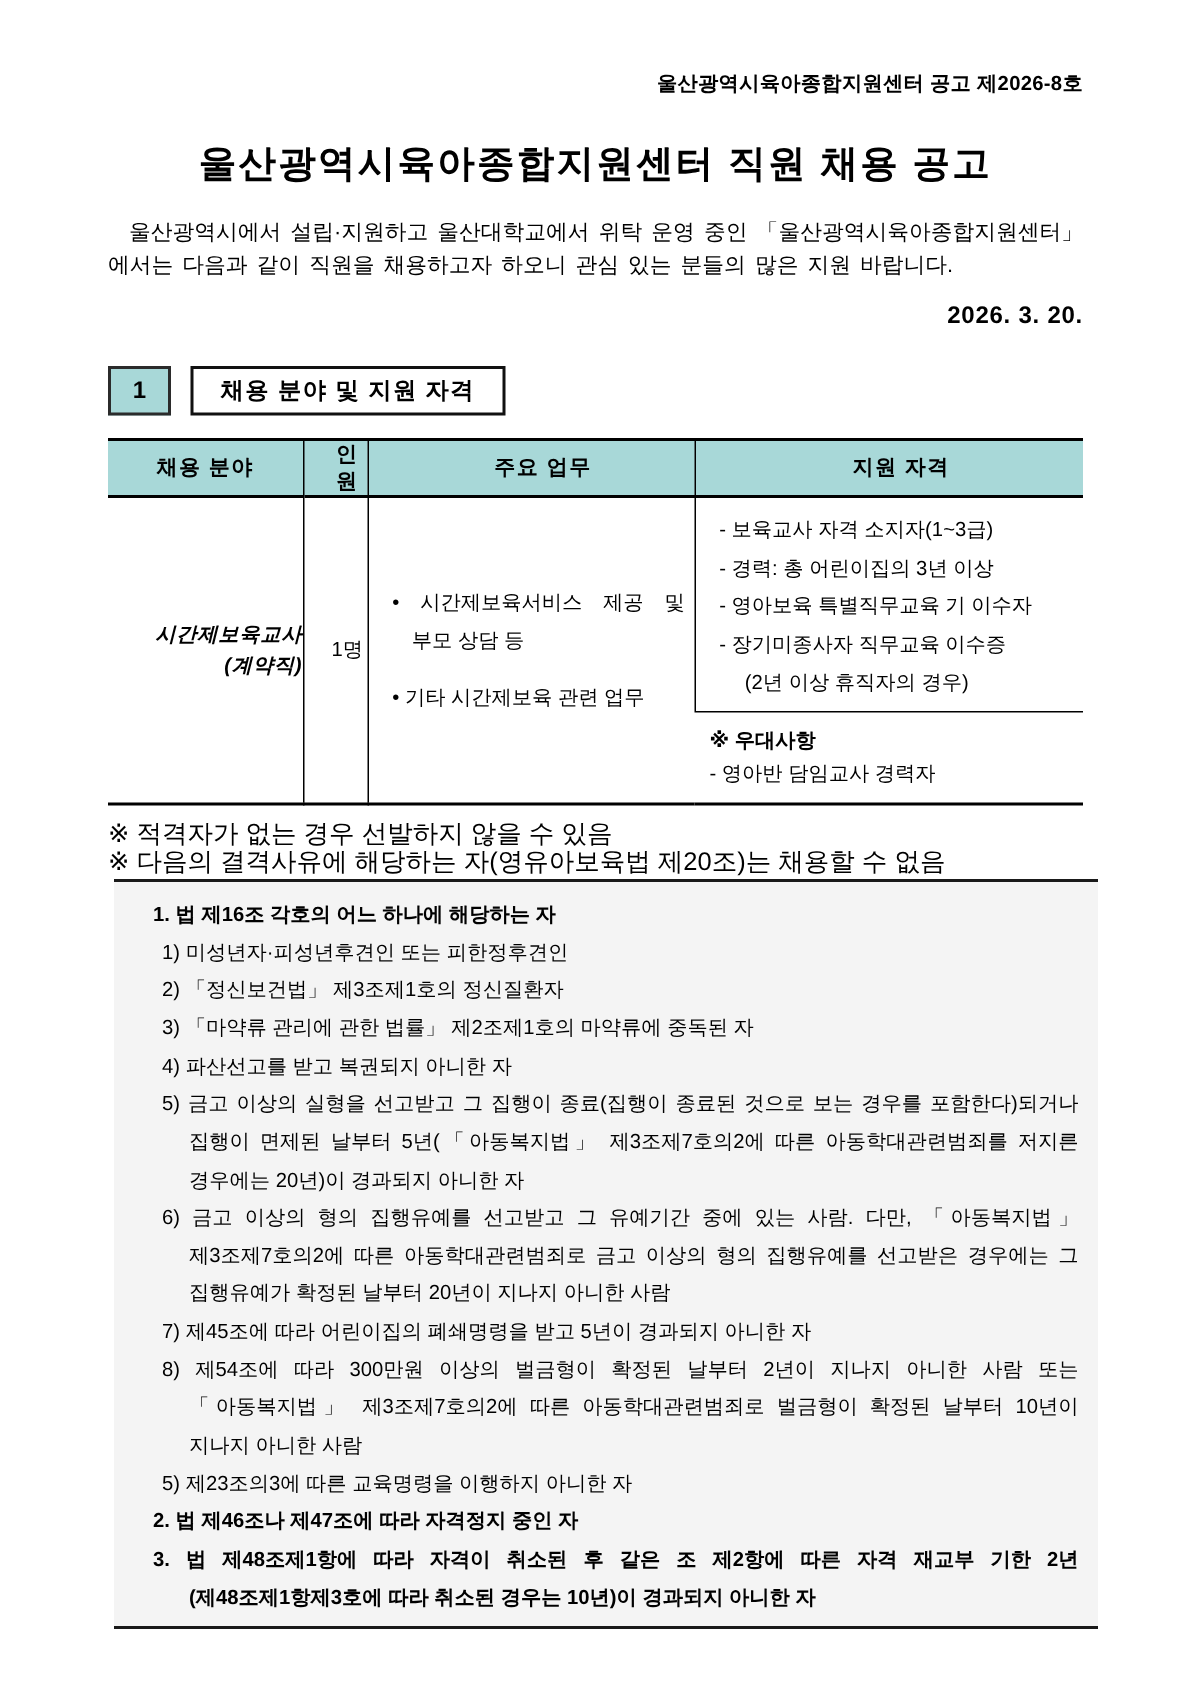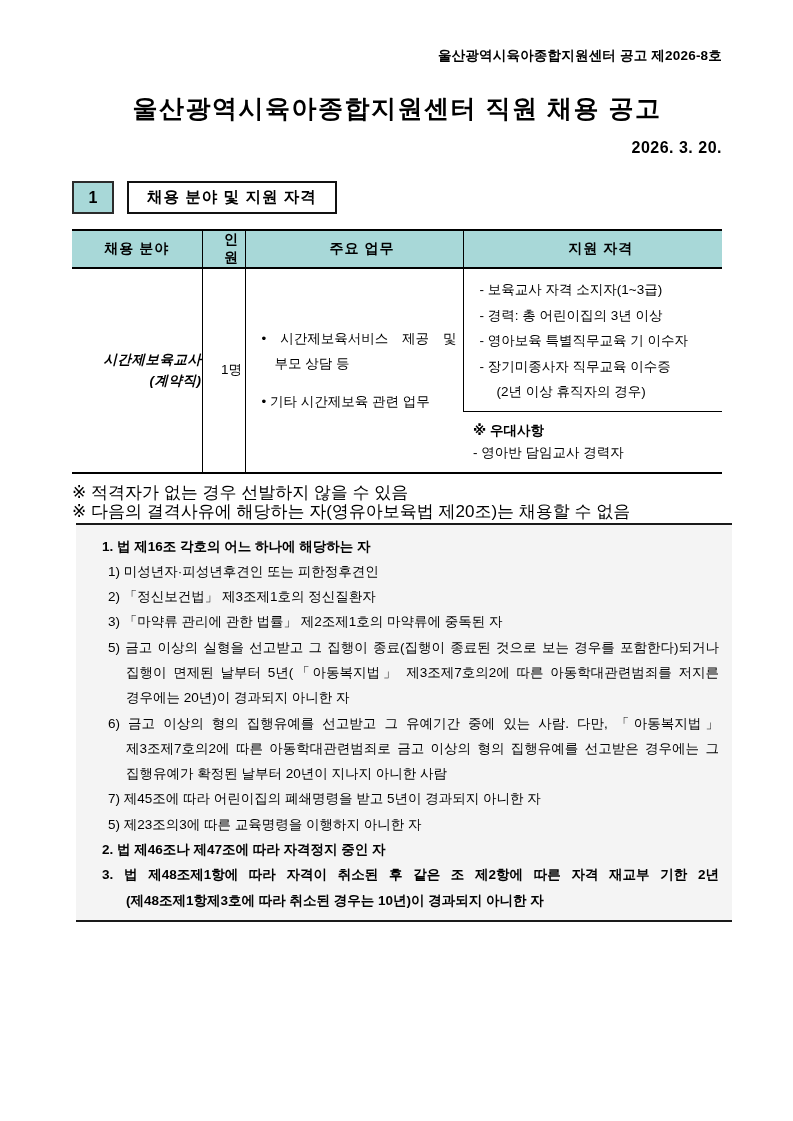--- a/index.html
+++ b/index.html
@@ -79,20 +79,21 @@
 </style>
 </head>
 <body>
 
 <div class="page">
 
   <div class="doc-number">울산광역시육아종합지원센터 공고 제2026-8호</div>
 
   <div class="title">울산광역시육아종합지원센터 직원 채용 공고</div>
 
+  <p class="intro">울산광역시에서 설립·지원하고 울산대학교에서 위탁 운영 중인 「울산광역시육아종합지원센터」에서는 다음과 같이 직원을 채용하고자 하오니 관심 있는 분들의 많은 지원 바랍니다.</p>
 
   <div class="date-line">2026. 3. 20.</div>
 
   <div class="section-heading">
     <div class="num-badge">1</div>
     <div class="section-title-box">채용 분야 및 지원 자격</div>
   </div>
 
   <table class="recruit">
     <colgroup>
@@ -138,21 +139,23 @@
   <div class="notes">
     <div class="note-line">※ 적격자가 없는 경우 선발하지 않을 수 있음</div>
     <div class="note-line">※ 다음의 결격사유에 해당하는 자(영유아보육법 제20조)는 채용할 수 없음</div>
   </div>
 
   <div class="legal-box">
     <div class="legal-item lvl1">1. 법 제16조 각호의 어느 하나에 해당하는 자</div>
     <div class="legal-item lvl2">1) 미성년자·피성년후견인 또는 피한정후견인</div>
     <div class="legal-item lvl2">2) 「정신보건법」 제3조제1호의 정신질환자</div>
     <div class="legal-item lvl2">3) 「마약류 관리에 관한 법률」 제2조제1호의 마약류에 중독된 자</div>
+    <div class="legal-item lvl2">4) 파산선고를 받고 복권되지 아니한 자</div>
     <div class="legal-item lvl2">5) 금고 이상의 실형을 선고받고 그 집행이 종료(집행이 종료된 것으로 보는 경우를 포함한다)되거나 집행이 면제된 날부터 5년(「아동복지법」 제3조제7호의2에 따른 아동학대관련범죄를 저지른 경우에는 20년)이 경과되지 아니한 자</div>
     <div class="legal-item lvl2">6) 금고 이상의 형의 집행유예를 선고받고 그 유예기간 중에 있는 사람. 다만, 「아동복지법」 제3조제7호의2에 따른 아동학대관련범죄로 금고 이상의 형의 집행유예를 선고받은 경우에는 그 집행유예가 확정된 날부터 20년이 지나지 아니한 사람</div>
     <div class="legal-item lvl2">7) 제45조에 따라 어린이집의 폐쇄명령을 받고 5년이 경과되지 아니한 자</div>
+    <div class="legal-item lvl2">8) 제54조에 따라 300만원 이상의 벌금형이 확정된 날부터 2년이 지나지 아니한 사람 또는 「아동복지법」 제3조제7호의2에 따른 아동학대관련범죄로 벌금형이 확정된 날부터 10년이 지나지 아니한 사람</div>
     <div class="legal-item lvl2">5) 제23조의3에 따른 교육명령을 이행하지 아니한 자</div>
     <div class="legal-item lvl1">2. 법 제46조나 제47조에 따라 자격정지 중인 자</div>
     <div class="legal-item lvl1">3. 법 제48조제1항에 따라 자격이 취소된 후 같은 조 제2항에 따른 자격 재교부 기한 2년(제48조제1항제3호에 따라 취소된 경우는 10년)이 경과되지 아니한 자</div>
   </div>
 
 </div>
 
 </body></html>

